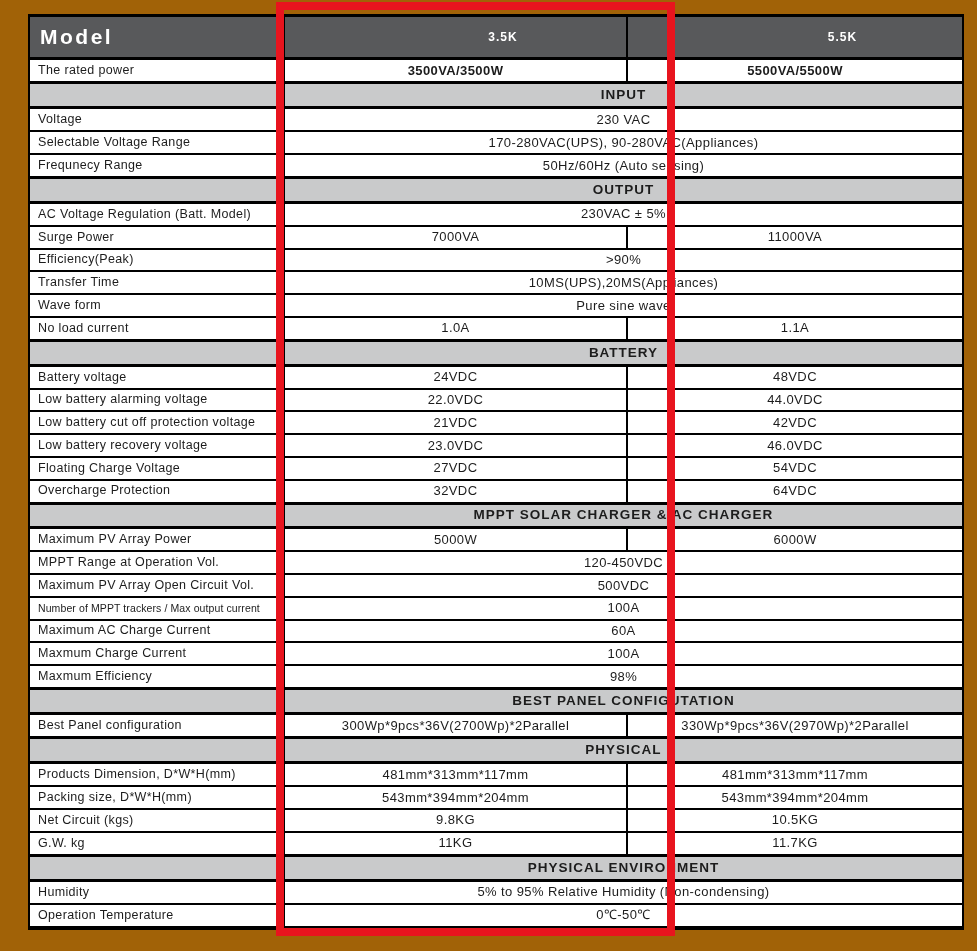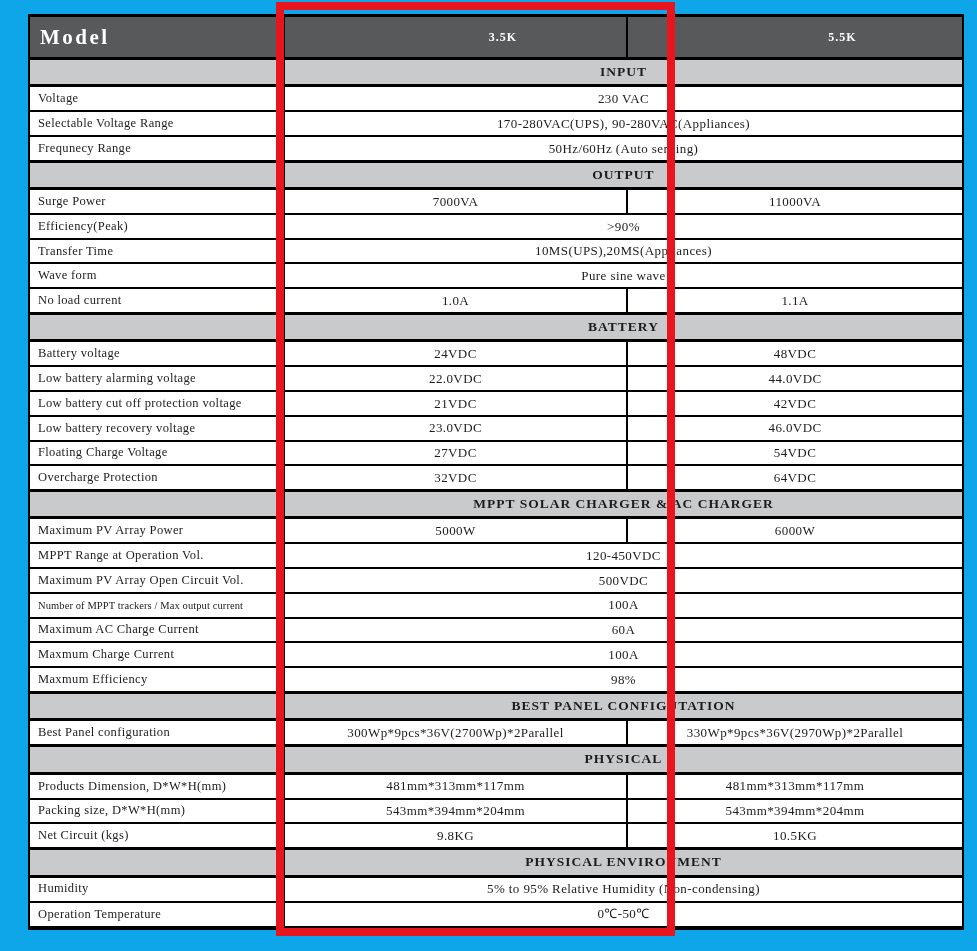--- a/index.html
+++ b/index.html
@@ -1,18 +1,18 @@
 <!DOCTYPE html>
 <html><head>
 <meta charset="utf-8">
 <style>
   html, body { margin:0; padding:0; background:#ffffff; }
   .sheet {
-    position:relative; width:977px; height:951px; background:#0ea5e9;
-    font-family:Liberation Serif, serif; color:#1c1c1c; overflow:hidden;
+    position:relative; width:977px; height:951px; background:#a16207;
+    font-family:Liberation Sans, sans-serif; color:#1c1c1c; overflow:hidden;
   }
   table.spec {
     position:absolute; left:28px; top:14px; width:934px; height:916px;
     border-collapse:collapse; table-layout:fixed;
   }
   table.spec, .spec th, .spec td { border:2px solid #000000; }
   table.spec { border-top-width:3px; border-bottom-width:4px; }
   .spec th {
     background:#58595b; color:#ffffff; height:38px;
     border-bottom-width:3px; vertical-align:middle;
@@ -61,39 +61,48 @@
       <col style="width:336px">
     </colgroup>
     <thead>
       <tr>
         <th class="model">Model</th>
         <th class="hval">3.5K</th>
         <th class="hval">5.5K</th>
       </tr>
     </thead>
     <tbody>
+        <tr>
+          <td class="label">The rated power</td>
+          <td class="val bold">3500VA/3500W</td>
+          <td class="val bold">5500VA/5500W</td>
+        </tr>
         <tr class="section-row">
           <td></td>
           <td class="sec" colspan="2">INPUT</td>
         </tr>
         <tr>
           <td class="label">Voltage</td>
           <td class="val" colspan="2">230 VAC</td>
         </tr>
         <tr>
           <td class="label">Selectable Voltage Range</td>
           <td class="val" colspan="2">170-280VAC(UPS), 90-280VAC(Appliances)</td>
         </tr>
         <tr>
           <td class="label">Frequnecy Range</td>
           <td class="val" colspan="2">50Hz/60Hz (Auto sensing)</td>
         </tr>
         <tr class="section-row">
           <td></td>
           <td class="sec" colspan="2">OUTPUT</td>
+        </tr>
+        <tr>
+          <td class="label">AC Voltage Regulation (Batt. Model)</td>
+          <td class="val" colspan="2">230VAC ± 5%</td>
         </tr>
         <tr>
           <td class="label">Surge Power</td>
           <td class="val">7000VA</td>
           <td class="val">11000VA</td>
         </tr>
         <tr>
           <td class="label">Efficiency(Peak)</td>
           <td class="val" colspan="2">&gt;90%</td>
         </tr>
@@ -198,20 +207,25 @@
         <tr>
           <td class="label">Packing size, D*W*H(mm)</td>
           <td class="val">543mm*394mm*204mm</td>
           <td class="val">543mm*394mm*204mm</td>
         </tr>
         <tr>
           <td class="label">Net Circuit (kgs)</td>
           <td class="val">9.8KG</td>
           <td class="val">10.5KG</td>
         </tr>
+        <tr>
+          <td class="label">G.W. kg</td>
+          <td class="val">11KG</td>
+          <td class="val">11.7KG</td>
+        </tr>
         <tr class="section-row">
           <td></td>
           <td class="sec" colspan="2">PHYSICAL ENVIRONMENT</td>
         </tr>
         <tr>
           <td class="label">Humidity</td>
           <td class="val" colspan="2">5% to 95% Relative Humidity (Non-condensing)</td>
         </tr>
         <tr>
           <td class="label">Operation Temperature</td>

